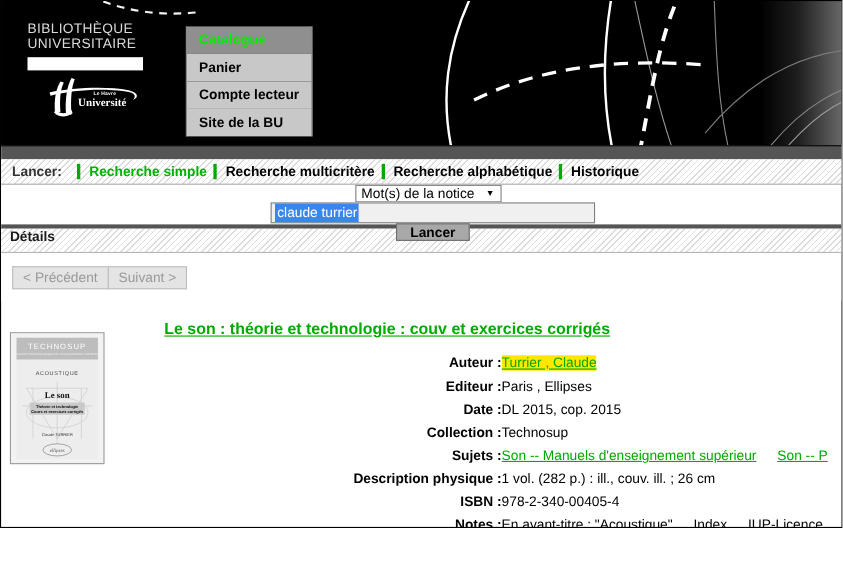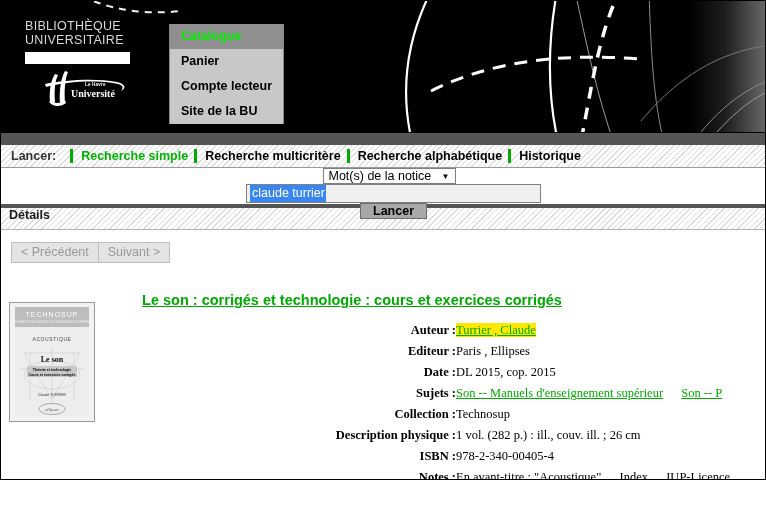--- a/index.html
+++ b/index.html
@@ -282,21 +282,20 @@
     margin-top: 12px;
     margin-left: 0;
     border-collapse: collapse;
     width: 766px;
   }
   table.fields td {
     font-size: 12.5px;
     padding: 2px 0;
     vertical-align: top;
     line-height: 17px;
-    font-family: Liberation Serif, serif;
   }
   td.lbl {
     text-align: right;
     font-weight: bold;
     color: #000;
     width: 455px;
     padding-right: 8px;
     white-space: nowrap;
   }
   td.val {
@@ -421,21 +420,21 @@
     <span class="t">Détails</span>
   </div>
 
   <div class="btn-row">
     <div class="btn-dis">&lt; Précédent</div>
     <div class="btn-dis">Suivant &gt;</div>
   </div>
 
   <div class="record">
 
-    <div class="rec-title">Le son : corrigés et technologie : cours et exercices corrigés</div>
+    <div class="rec-title">Le son : théorie et technologie : couv et exercices corrigés</div>
 
     <div class="cover">
       <svg width="84" height="118" viewBox="0 0 84 118">
         <rect x="0" y="0" width="84" height="118" fill="#f2f2f2"></rect>
         <rect x="5" y="4" width="74" height="20" fill="#bdbdbd"></rect>
         <text x="42" y="14" font-family="Liberation Sans, sans-serif" font-size="7" fill="#ffffff" text-anchor="middle" letter-spacing="1">TECHNOSUP</text>
         <text x="42" y="20" font-family="Liberation Sans, sans-serif" font-size="2.6" fill="#f0f0f0" text-anchor="middle">LA FILIERE TECHNOLOGIQUE DE L'ENSEIGNEMENT SUPERIEUR</text>
         <rect x="5" y="24" width="74" height="90" fill="#ededed"></rect>
         <text x="42" y="38" font-family="Liberation Sans, sans-serif" font-size="5" fill="#4a4a4a" text-anchor="middle" letter-spacing="0.6">ACOUSTIQUE</text>
         <g stroke="#cfcfcf" stroke-width="0.7" fill="none">
@@ -467,30 +466,30 @@
       </tr>
       <tr>
         <td class="lbl">Editeur :</td>
         <td class="val">Paris , Ellipses</td>
       </tr>
       <tr>
         <td class="lbl">Date :</td>
         <td class="val">DL 2015, cop. 2015</td>
       </tr>
       <tr>
+        <td class="lbl">Collection :</td>
+        <td class="val">Technosup</td>
+      </tr>
+      <tr>
         <td class="lbl">Sujets :</td>
         <td class="val">
           <span class="link-green">Son -- Manuels d'enseignement supérieur</span>
           <span class="notes-sp"></span>
           <span class="link-green">Son -- P</span>
         </td>
-      </tr>
-      <tr>
-        <td class="lbl">Collection :</td>
-        <td class="val">Technosup</td>
       </tr>
       <tr>
         <td class="lbl">Description physique :</td>
         <td class="val">1 vol. (282 p.) : ill., couv. ill. ; 26 cm</td>
       </tr>
       <tr>
         <td class="lbl">ISBN :</td>
         <td class="val">978-2-340-00405-4</td>
       </tr>
       <tr>

